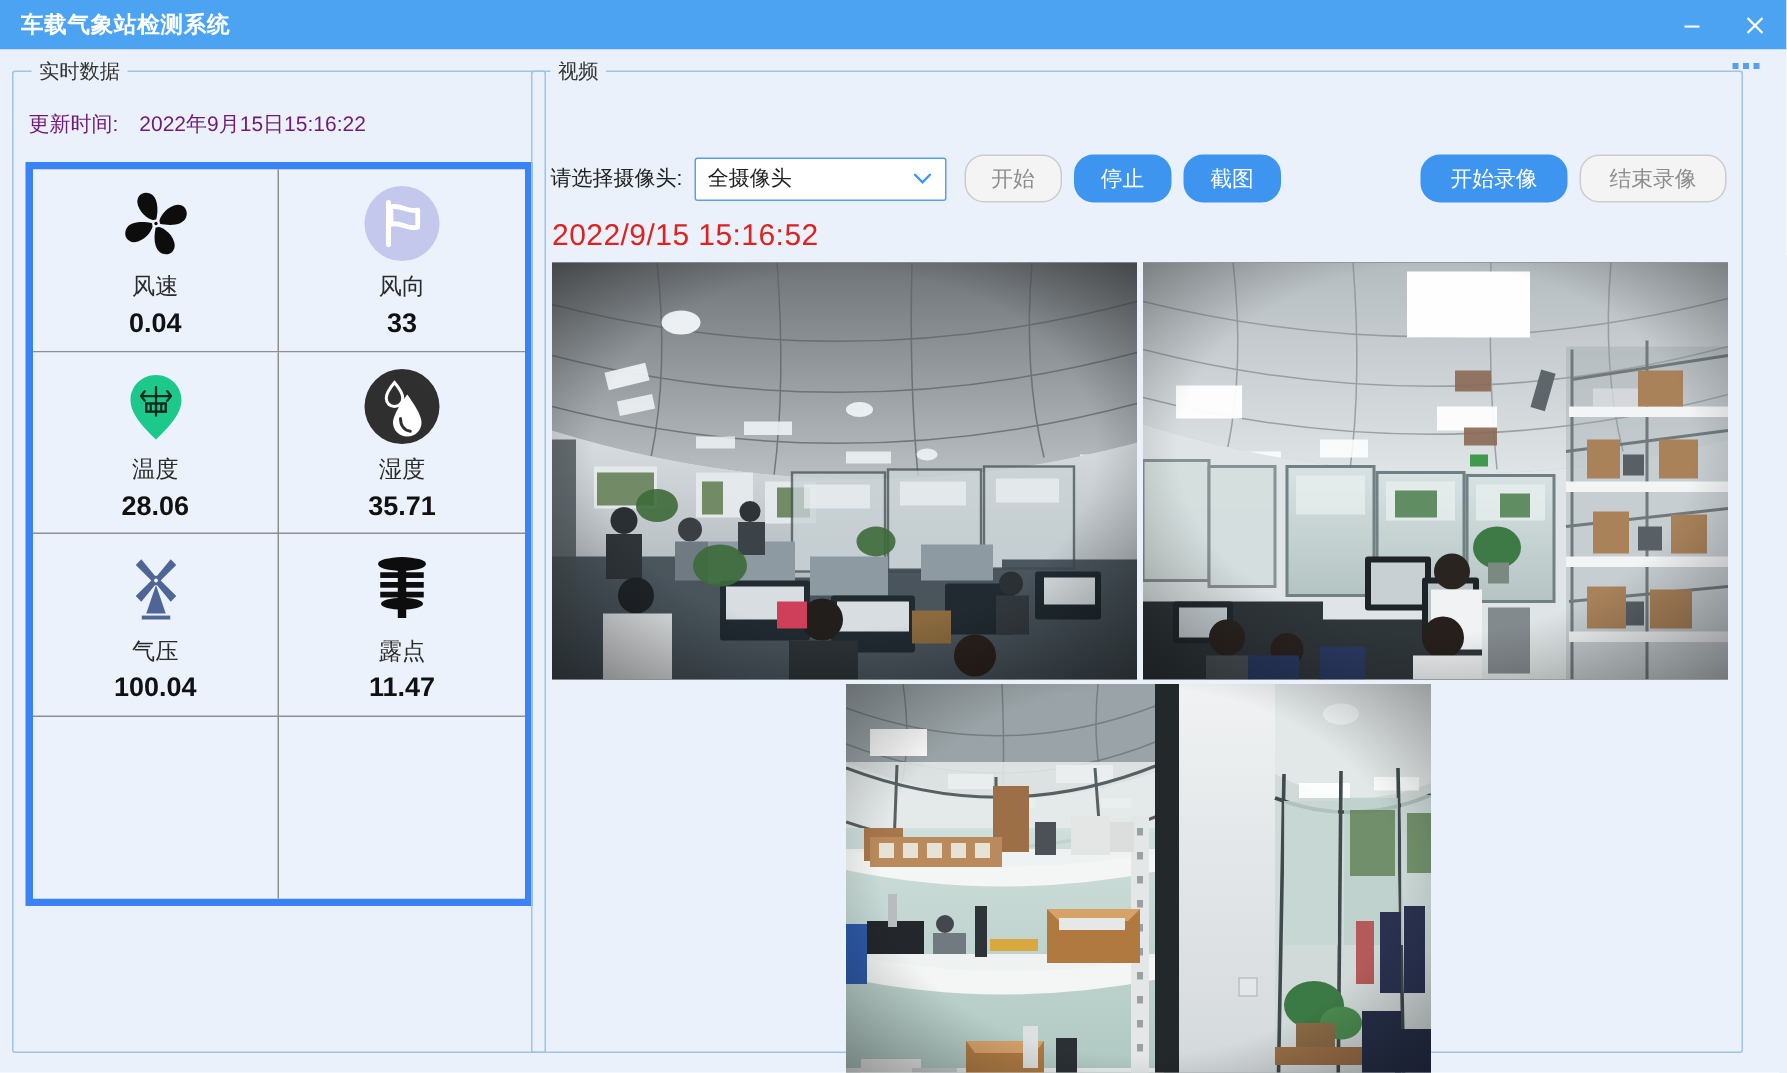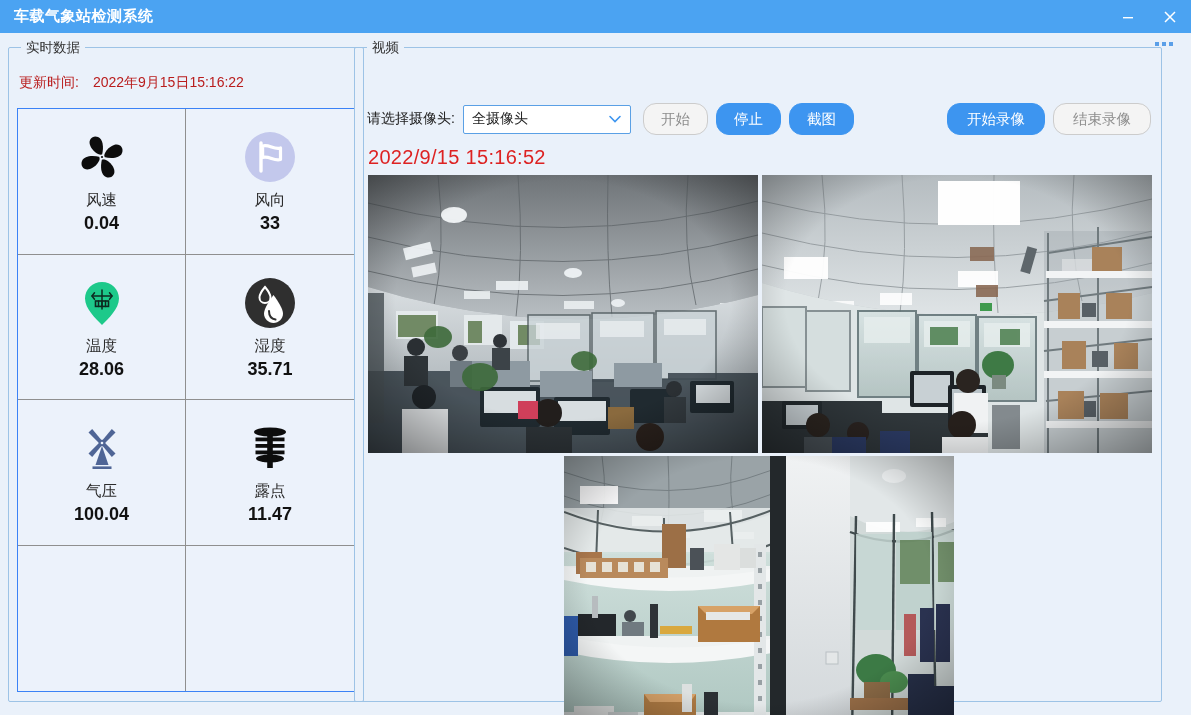--- a/index.html
+++ b/index.html
@@ -72,31 +72,31 @@
     white-space: nowrap;
   }
 
   #gb-realtime { left: 8px; top: 14px; width: 356px; height: 655px; }
   #gb-video    { left: 354px; top: 14px; width: 808px; height: 655px; }
 
   
   .update-row {
     position: absolute; left: 10px; top: 26px;
     display: flex; align-items: baseline;
-    font-size: 14px; color: #b91c1c;
+    font-size: 14px; color: #701a75;
     white-space: nowrap;
   }
   .update-label { margin-right: 14px; }
   .update-value { }
 
   .data-grid {
     position: absolute;
     left: 8px; top: 60px;
-    width: 338px; height: 584px;
-    border: 1px solid #3b82f6;
+    width: 338px; height: 496px;
+    border: 5px solid #3b82f6;
     background: #ecf2fb;
     display: grid;
     grid-template-columns: 1fr 1fr;
     grid-template-rows: repeat(4, 1fr);
   }
   .cell {
     border-right: 1px solid #8f8f8f;
     border-bottom: 1px solid #8f8f8f;
     display: flex; flex-direction: column;
     align-items: center; justify-content: center;

